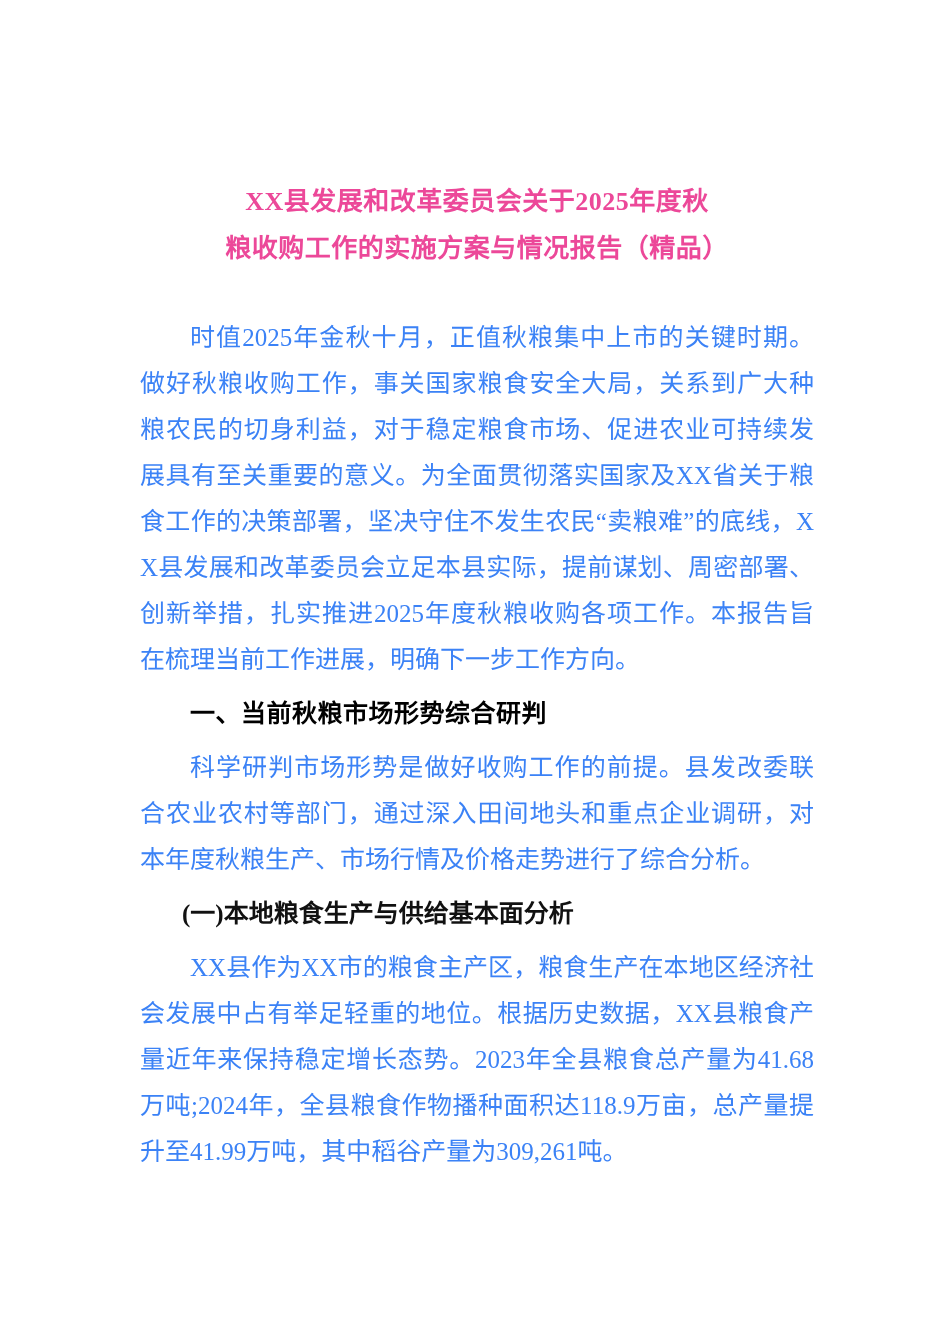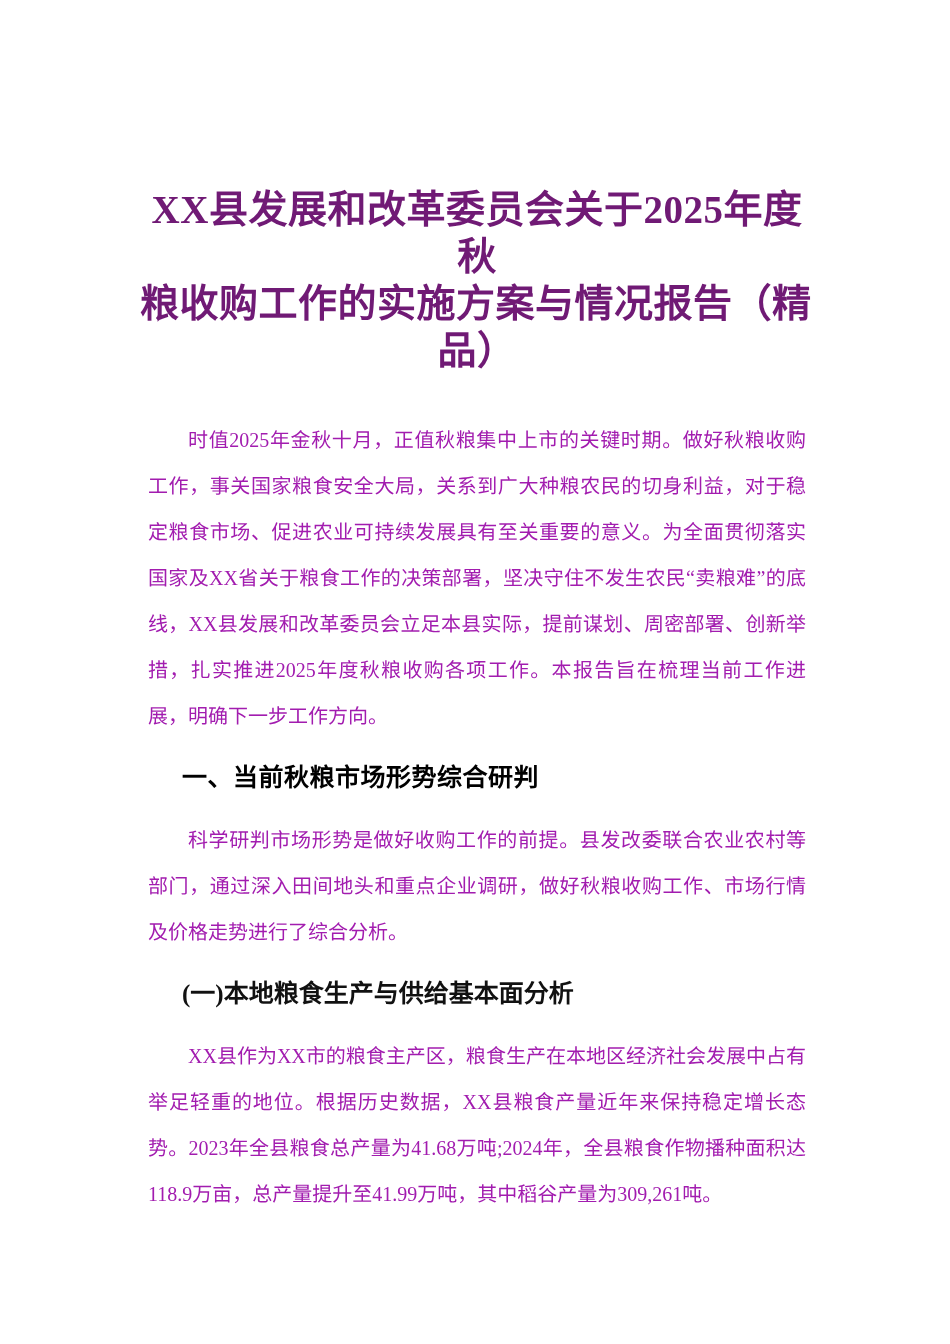--- a/index.html
+++ b/index.html
@@ -21,67 +21,67 @@
   
   .doc-body {
     position: absolute;
     left: 132px;
     top: 0;
     width: 690px;
   }
 
   
   .doc-title {
-    margin: 8px;
+    margin: 0;
     padding-top: 178px;
     font-family: "Liberation Serif", "DejaVu Serif", serif;
     font-weight: bold;
-    font-size: 39px;
+    font-size: 26px;
     line-height: 47px;
-    color: #701a75;
+    color: #ec4899;
     text-align: justify;
     text-align-last: center;
     letter-spacing: 0.5px;
     text-indent: 0;
   }
   .doc-title .tl-line {
     display: block;
   }
   .doc-title .tl-line.first {
     text-align: center;
   }
   .doc-title .tl-line.second {
     text-align: left;
   }
 
   
   .para {
-    margin: 16px;
+    margin: 8px;
     font-family: "Liberation Serif", "DejaVu Serif", serif;
-    font-size: 20px;
+    font-size: 25px;
     line-height: 46px;
-    color: #a21caf;
+    color: #3b82f6;
     text-align: justify;
     text-justify: inter-ideograph;
     text-indent: 2em;
     word-break: break-all;
     font-synthesis: none;
   }
 
   .para.first-para {
     margin-top: 43px;
   }
 
   .para + .para {
     margin-top: 0;
   }
 
   
   .heading-1 {
-    margin: 0;
+    margin: 8px;
     font-family: "DejaVu Sans", "Liberation Sans", sans-serif;
     font-weight: bold;
     font-size: 25px;
     line-height: 46px;
     color: #000000;
     text-indent: 2em;
     letter-spacing: 0.5px;
   }
 
   
@@ -107,21 +107,21 @@
 
     <h1 class="doc-title">
       <span class="tl-line first">XX县发展和改革委员会关于2025年度秋</span>
       <span class="tl-line second">粮收购工作的实施方案与情况报告（精品）</span>
     </h1>
 
     <p class="para first-para">时值2025年金秋十月，正值秋粮集中上市的关键时期。做好秋粮收购工作，事关国家粮食安全大局，关系到广大种粮农民的切身利益，对于稳定粮食市场、促进农业可持续发展具有至关重要的意义。为全面贯彻落实国家及XX省关于粮食工作的决策部署，坚决守住不发生农民“卖粮难”的底线，XX县发展和改革委员会立足本县实际，提前谋划、周密部署、创新举措，扎实推进2025年度秋粮收购各项工作。本报告旨在梳理当前工作进展，明确下一步工作方向。</p>
 
     <h2 class="heading-1">一、当前秋粮市场形势综合研判</h2>
 
-    <p class="para">科学研判市场形势是做好收购工作的前提。县发改委联合农业农村等部门，通过深入田间地头和重点企业调研，做好秋粮收购工作、市场行情及价格走势进行了综合分析。</p>
+    <p class="para">科学研判市场形势是做好收购工作的前提。县发改委联合农业农村等部门，通过深入田间地头和重点企业调研，对本年度秋粮生产、市场行情及价格走势进行了综合分析。</p>
 
     <h3 class="heading-2">(一)本地粮食生产与供给基本面分析</h3>
 
     <p class="para">XX县作为XX市的粮食主产区，粮食生产在本地区经济社会发展中占有举足轻重的地位。根据历史数据，XX县粮食产量近年来保持稳定增长态势。2023年全县粮食总产量为41.68万吨;2024年，全县粮食作物播种面积达118.9万亩，总产量提升至41.99万吨，其中稻谷产量为309,261吨。</p>
 
 
   </div>
 </div>
 
 </body></html>

